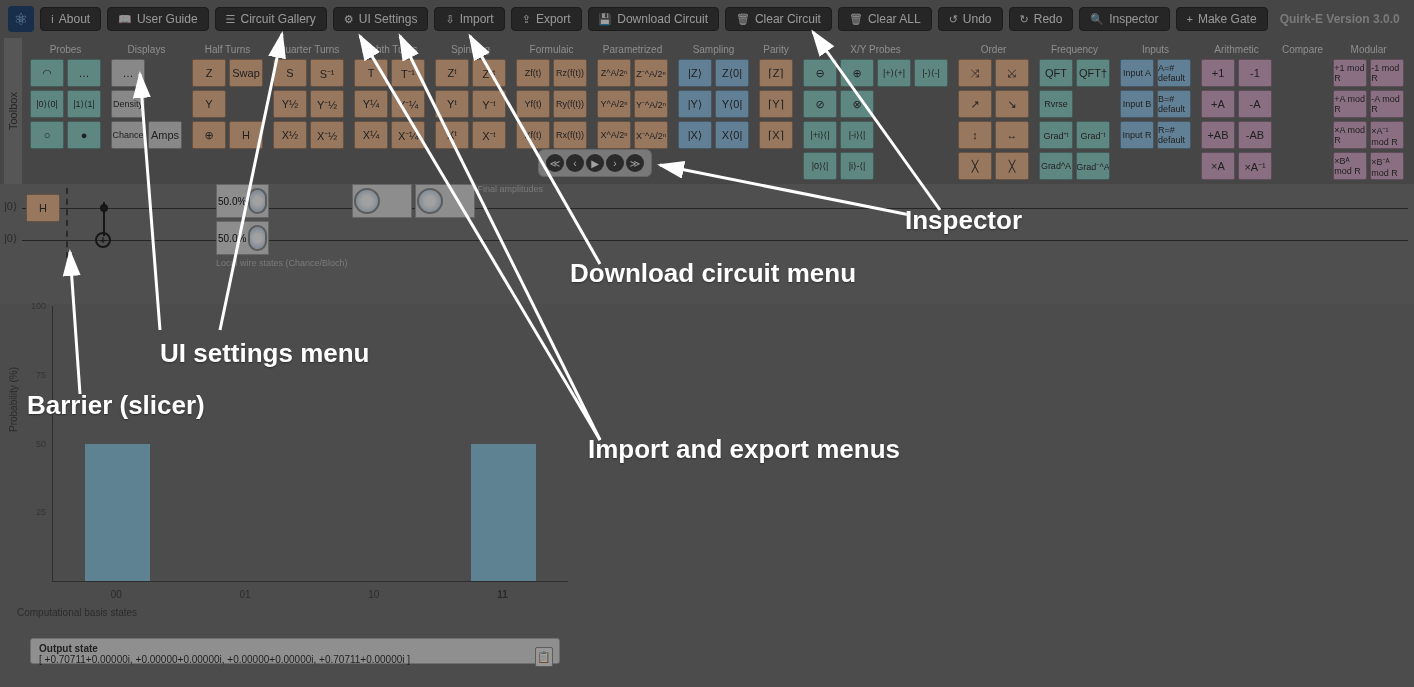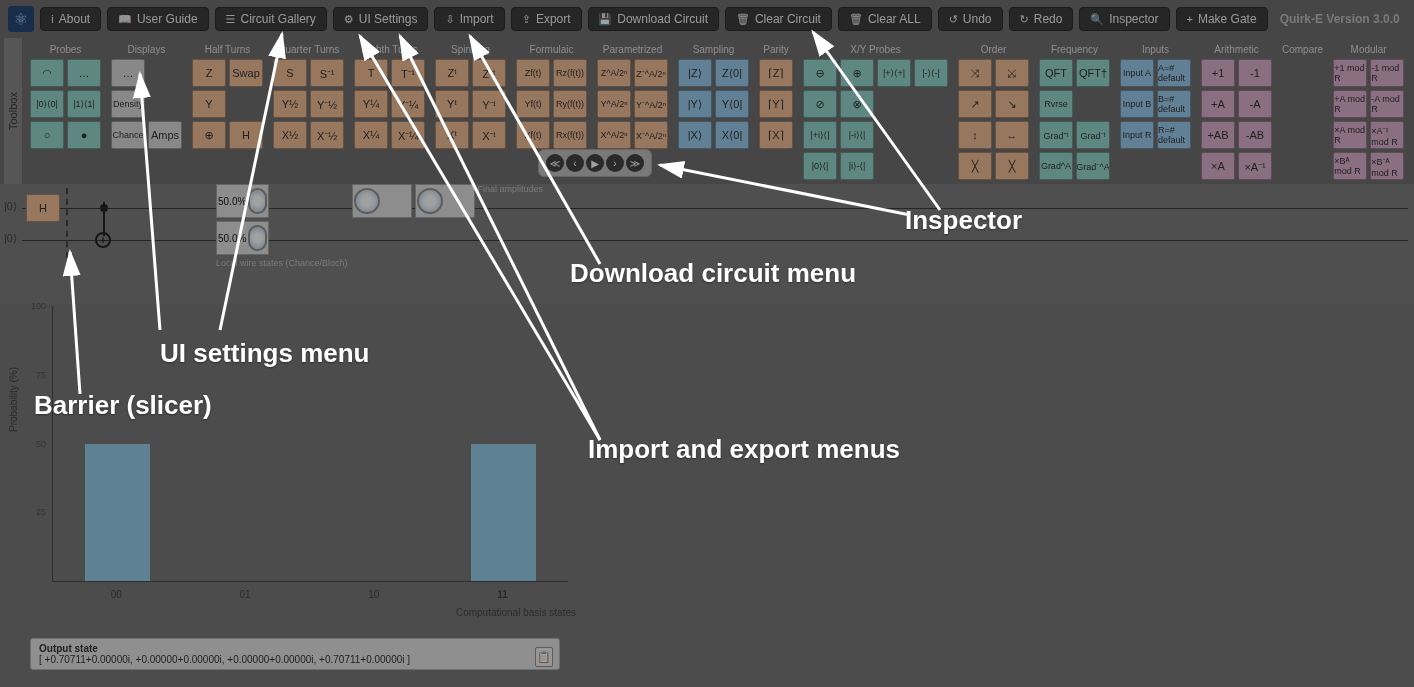--- a/index.html
+++ b/index.html
@@ -93,25 +93,25 @@
   .chartpanel{
     position:absolute;left:16px;top:302px;width:560px;height:320px;
   }
   .chart{
     position:absolute;left:36px;top:4px;right:8px;bottom:40px;border-left:1px solid #3a3a3a;border-bottom:1px solid #3a3a3a;
   }
   .axis-y{position:absolute;left:6px;top:4px;bottom:40px;width:28px;}
   .ylbl{font-size:9px;color:#444;position:absolute;right:4px;transform:translateY(-50%);}
   .bar{position:absolute;bottom:0;width:74px;background:var(--chart-bar);}
   .xl{position:absolute;bottom:22px;font-size:10px;color:#333;transform:translateX(-50%);}
-  .xtitle{position:absolute;bottom:4px;left:12px;right:0;text-align:right;font-size:10px;color:#333;}
+  .xtitle{position:absolute;bottom:4px;left:1px;right:0;text-align:left;font-size:10px;color:#333;}
   .yrot{position:absolute;left:0;top:50%;transform:rotate(-90deg) translate(30px,-8px);transform-origin:left top;font-size:10px;color:#333;}
   
   .outbox{
-    position:absolute;left:30px;top:638px;width:530px;height:32px;background:#e0e0e0;border:1px solid #aaa;border-radius:3px;padding:4px 8px;font-size:10px;color:#222;
+    position:absolute;left:30px;top:638px;width:530px;height:26px;background:#e0e0e0;border:1px solid #aaa;border-radius:3px;padding:4px 8px;font-size:10px;color:#222;
   }
   .copy{position:absolute;right:6px;top:8px;width:18px;height:20px;border:1px solid #888;border-radius:2px;background:#eee;display:flex;align-items:center;justify-content:center;font-size:11px;cursor:pointer;}
   
   .anno{position:absolute;inset:0;pointer-events:none;z-index:60;}
   .anno svg{position:absolute;inset:0;}
   .anno-txt{position:absolute;color:#fff;font-weight:700;font-size:26px;text-shadow:0 1px 2px rgba(0,0,0,.4);}
   
   .dark-overlay{position:absolute;inset:0;background:rgba(30,30,30,0.42);pointer-events:none;z-index:40;}
 </style>
 </head>
@@ -570,14 +570,14 @@
     <line x1="600" y1="440" x2="400" y2="36" stroke="#fff" stroke-width="3" marker-end="url(#arr)"></line>
     <line x1="600" y1="440" x2="360" y2="36" stroke="#fff" stroke-width="3" marker-end="url(#arr)"></line>
 
     <line x1="80" y1="394" x2="70" y2="252" stroke="#fff" stroke-width="3" marker-end="url(#arr)"></line>
     <line x1="160" y1="330" x2="140" y2="74" stroke="#fff" stroke-width="3" marker-end="url(#arr)"></line>
   </svg>
   <div class="anno-txt" style="left:905px;top:205px;">Inspector</div>
   <div class="anno-txt" style="left:570px;top:258px;">Download circuit menu</div>
   <div class="anno-txt" style="left:160px;top:322px;margin-top:16px;">UI settings menu</div>
   <div class="anno-txt" style="left:588px;top:434px;">Import and export menus</div>
-  <div class="anno-txt" style="left:34px;top:390px;">Barrier (slicer)</div>
+  <div class="anno-txt" style="left:27px;top:390px;">Barrier (slicer)</div>
 </div>
 
 </body></html>

